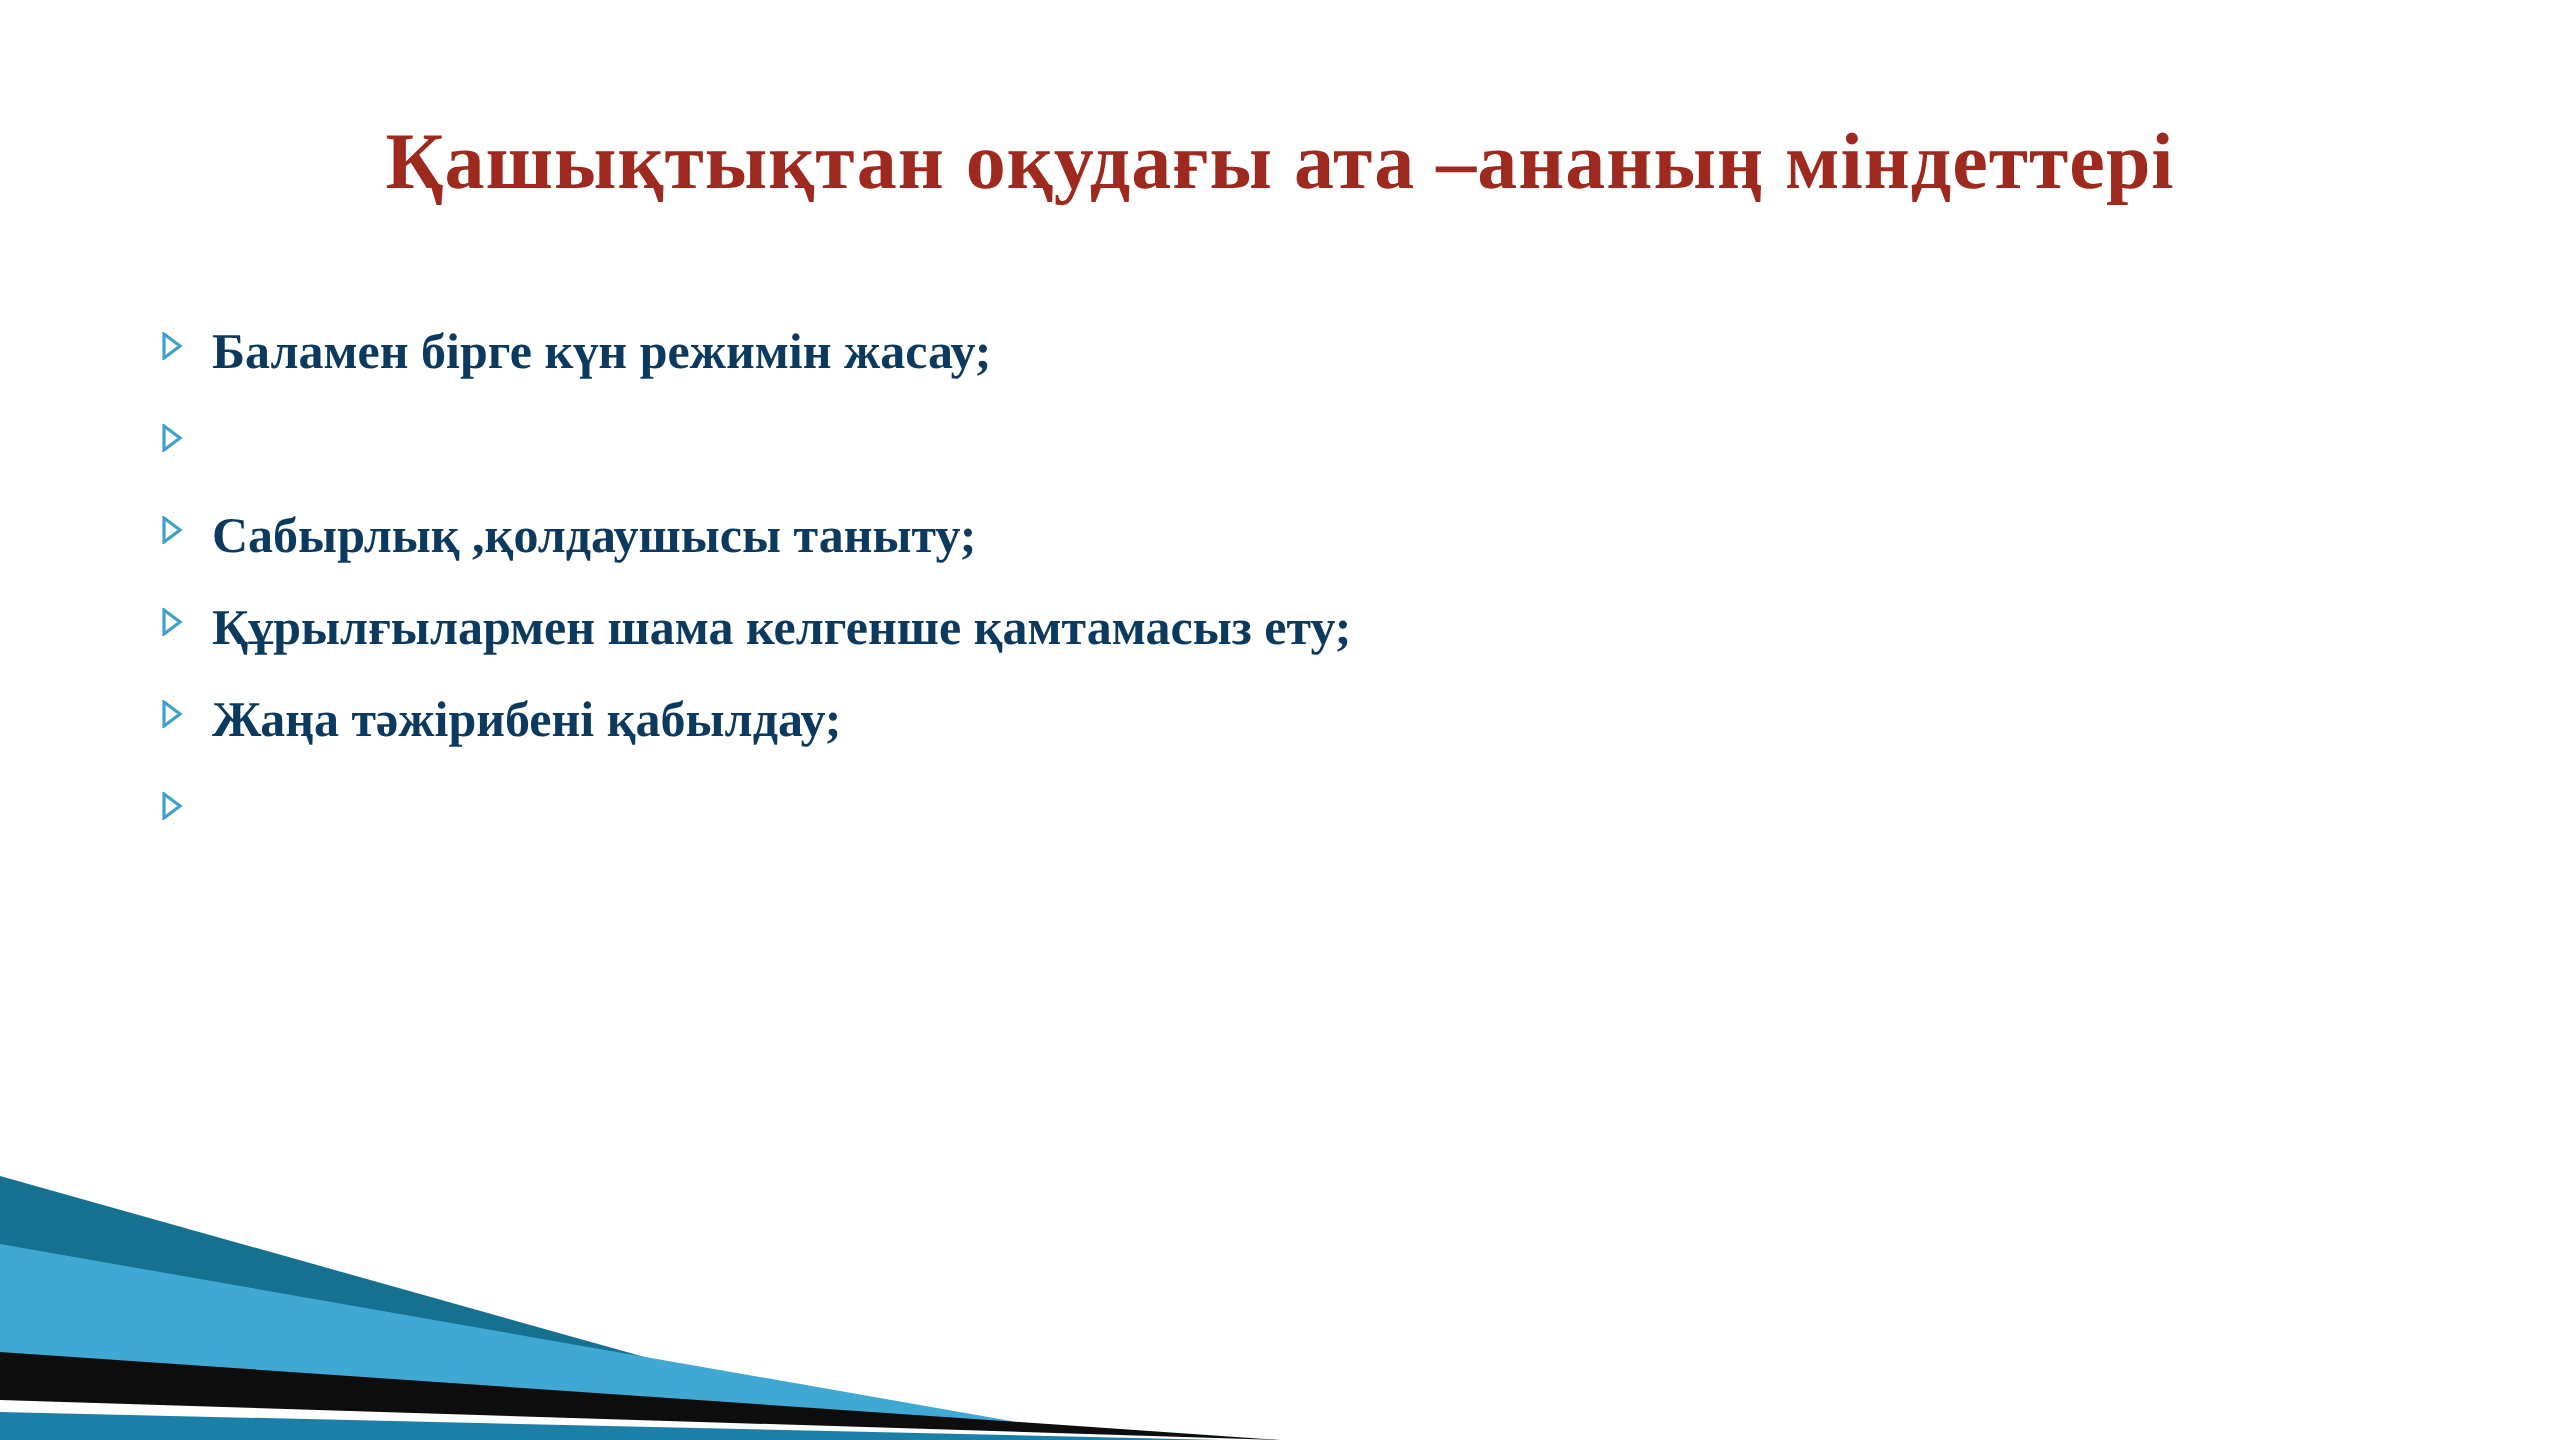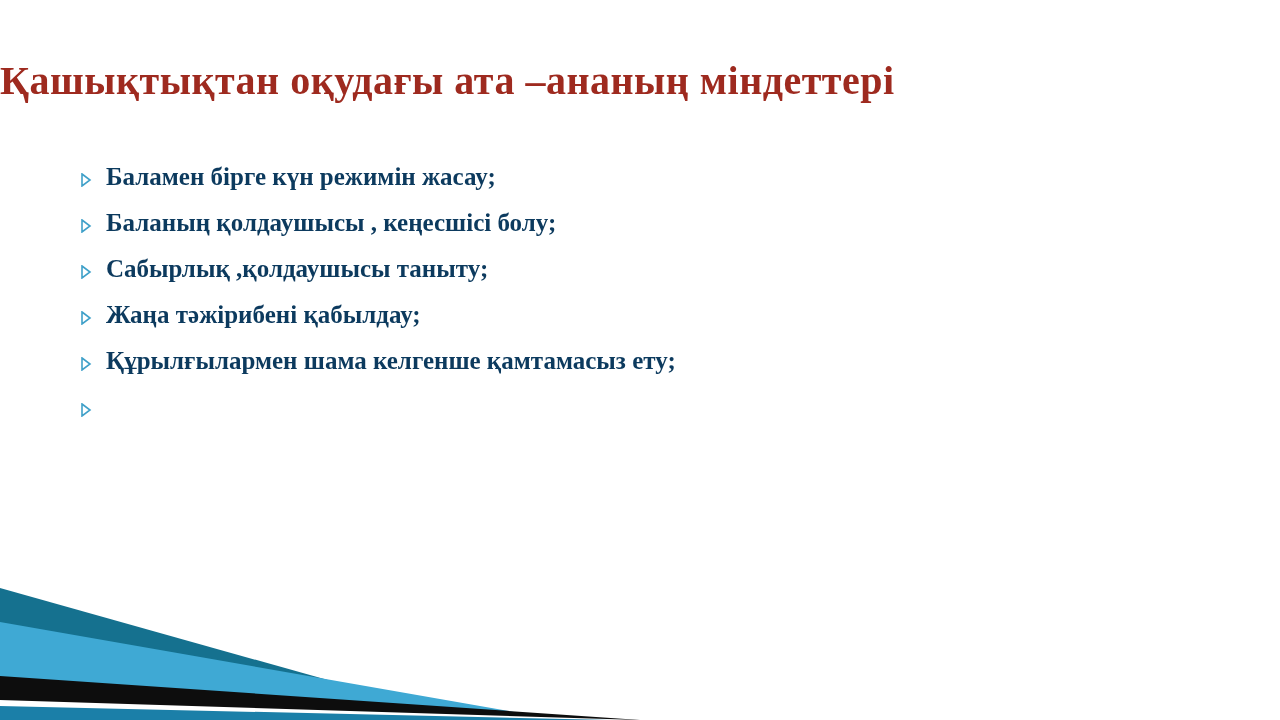--- a/index.html
+++ b/index.html
@@ -18,40 +18,40 @@
     width: 1280px;
     height: 720px;
     background: #ffffff;
     overflow: hidden;
   }
   .slide-title {
     position: absolute;
     top: 58px;
     left: 0;
     width: 1280px;
-    text-align: left;
+    text-align: center;
     font-family: "Liberation Serif", serif;
     font-weight: bold;
     font-size: 40px;
     line-height: 1.15;
     color: #9e2a1f;
     letter-spacing: 0.5px;
   }
   .bullet-list {
     position: absolute;
     top: 160px;
     left: 80px;
     width: 1120px;
     list-style: none;
     margin: 0;
     padding: 0;
   }
   .bullet-item {
     display: flex;
-    align-items: center;
+    align-items: flex-start;
     margin-bottom: 12px;
     height: 34px;
   }
   .bullet-marker {
     width: 26px;
     flex: 0 0 26px;
     display: flex;
     align-items: center;
     justify-content: flex-start;
     padding-top: 6px;
@@ -92,45 +92,44 @@
           </svg>
       </span>
       <span class="bullet-text">Баламен бірге күн режимін жасау;</span>
     </li>
     <li class="bullet-item">
       <span class="bullet-marker">
         <svg width="12" height="14" viewBox="0 0 12 14">
             <polygon points="2,1 10,7 2,13" fill="none" stroke="#3fa0c9" stroke-width="1.6"></polygon>
           </svg>
       </span>
-      <span class="bullet-text">Баланың қолдаушысы , кеңесшісі болу;</span>
     </li>
     <li class="bullet-item">
       <span class="bullet-marker">
         <svg width="12" height="14" viewBox="0 0 12 14">
             <polygon points="2,1 10,7 2,13" fill="none" stroke="#3fa0c9" stroke-width="1.6"></polygon>
           </svg>
       </span>
       <span class="bullet-text">Сабырлық ,қолдаушысы таныту;</span>
     </li>
     <li class="bullet-item">
       <span class="bullet-marker">
         <svg width="12" height="14" viewBox="0 0 12 14">
             <polygon points="2,1 10,7 2,13" fill="none" stroke="#3fa0c9" stroke-width="1.6"></polygon>
           </svg>
       </span>
-      <span class="bullet-text">Жаңа тәжірибені қабылдау;</span>
+      <span class="bullet-text">Құрылғылармен шама келгенше қамтамасыз ету;</span>
     </li>
     <li class="bullet-item">
       <span class="bullet-marker">
         <svg width="12" height="14" viewBox="0 0 12 14">
             <polygon points="2,1 10,7 2,13" fill="none" stroke="#3fa0c9" stroke-width="1.6"></polygon>
           </svg>
       </span>
-      <span class="bullet-text">Құрылғылармен шама келгенше қамтамасыз ету;</span>
+      <span class="bullet-text">Жаңа тәжірибені қабылдау;</span>
     </li>
     <li class="bullet-item">
       <span class="bullet-marker">
         <svg width="12" height="14" viewBox="0 0 12 14">
             <polygon points="2,1 10,7 2,13" fill="none" stroke="#3fa0c9" stroke-width="1.6"></polygon>
           </svg>
       </span>
     </li>
   </ul>
 

